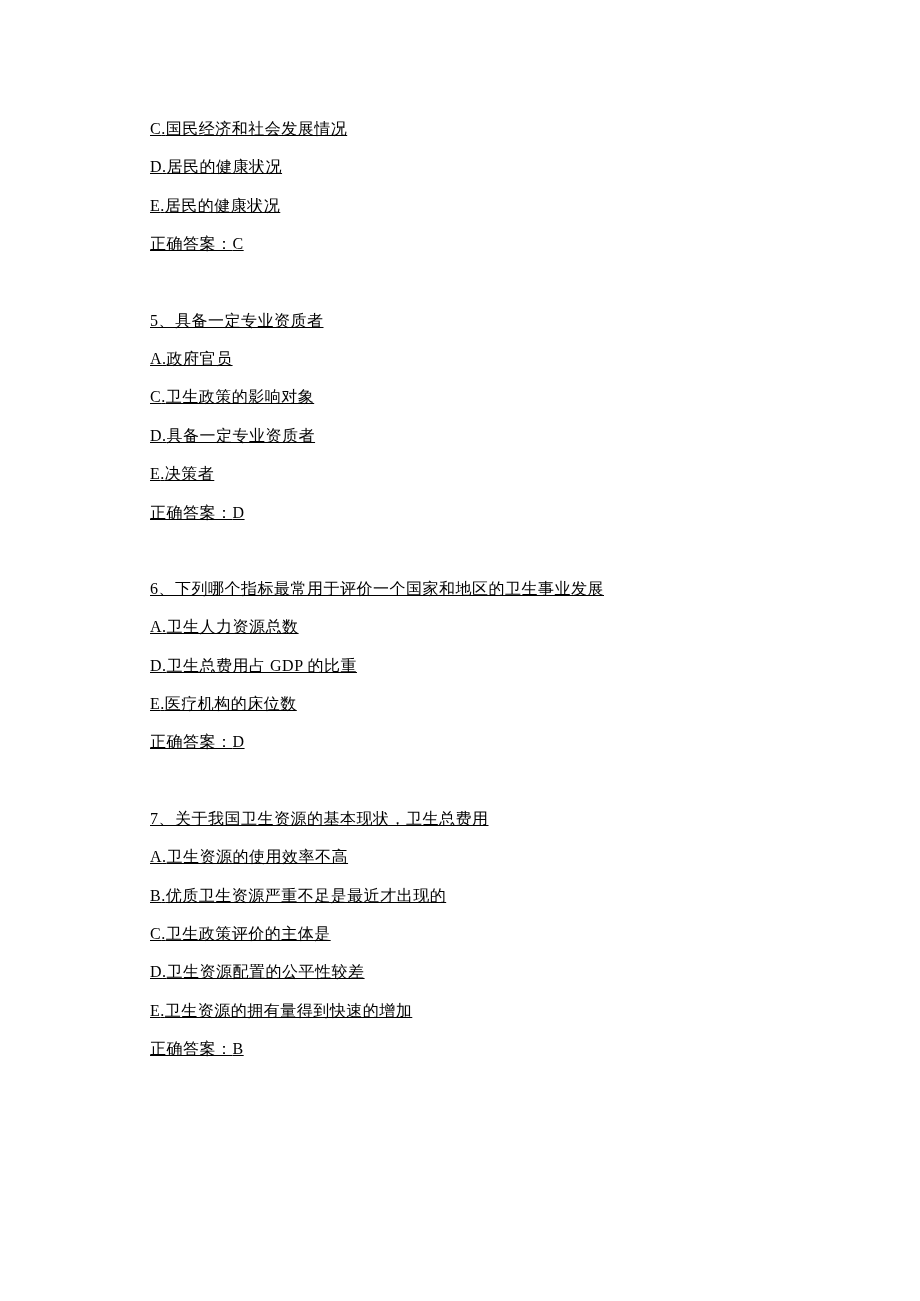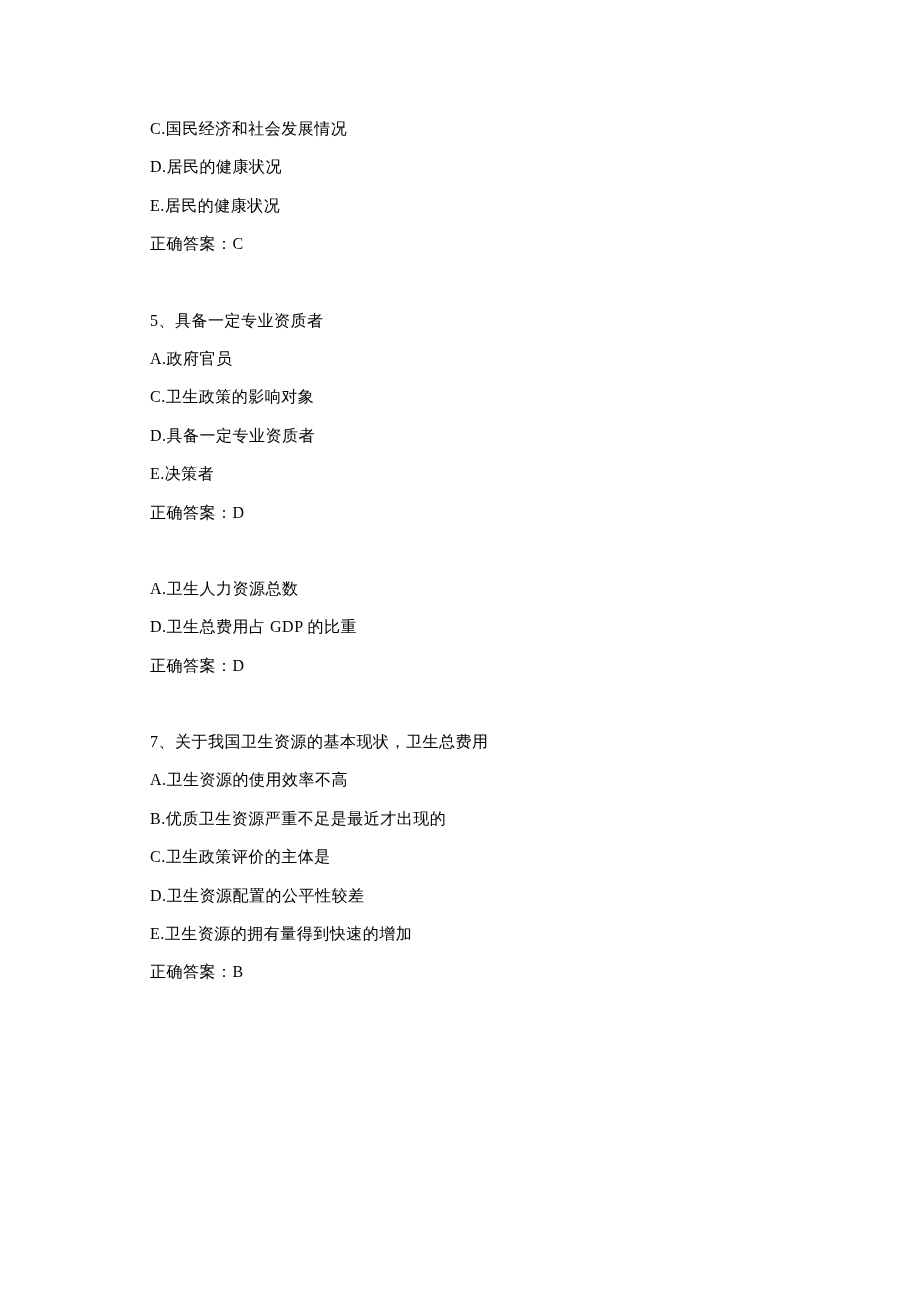--- a/index.html
+++ b/index.html
@@ -15,20 +15,21 @@
       background: #fff;
       padding: 110px 150px 60px 150px;
       width: 920px;
     }
     .line {
       display: block;
       letter-spacing: 0.5px;
     }
     .block {
       margin-bottom: 38px;
+      text-decoration: underline;
     }
     .block:last-child {
       margin-bottom: 0;
     }
   </style>
 </head>
 <body>
 
 <div class="block">
   <span class="line">
@@ -61,24 +62,30 @@
   <span class="line">
     <span>E</span>.<span>决策者</span>
   </span>
   <span class="line">
     <span>正确答案：</span><span>D</span>
   </span>
 </div>
 
 <div class="block">
   <span class="line">
+    <span>6、</span><span>下列哪个指标最常用于评价一个国家和地区的卫生事业发展</span>
+  </span>
+  <span class="line">
     <span>A</span>.<span>卫生人力资源总数</span>
   </span>
   <span class="line">
     <span>D</span>.<span>卫生总费用占 GDP 的比重</span>
+  </span>
+  <span class="line">
+    <span>E</span>.<span>医疗机构的床位数</span>
   </span>
   <span class="line">
     <span>正确答案：</span><span>D</span>
   </span>
 </div>
 
 <div class="block">
   <span class="line">
     <span>7、</span><span>关于我国卫生资源的基本现状，卫生总费用</span>
   </span>

